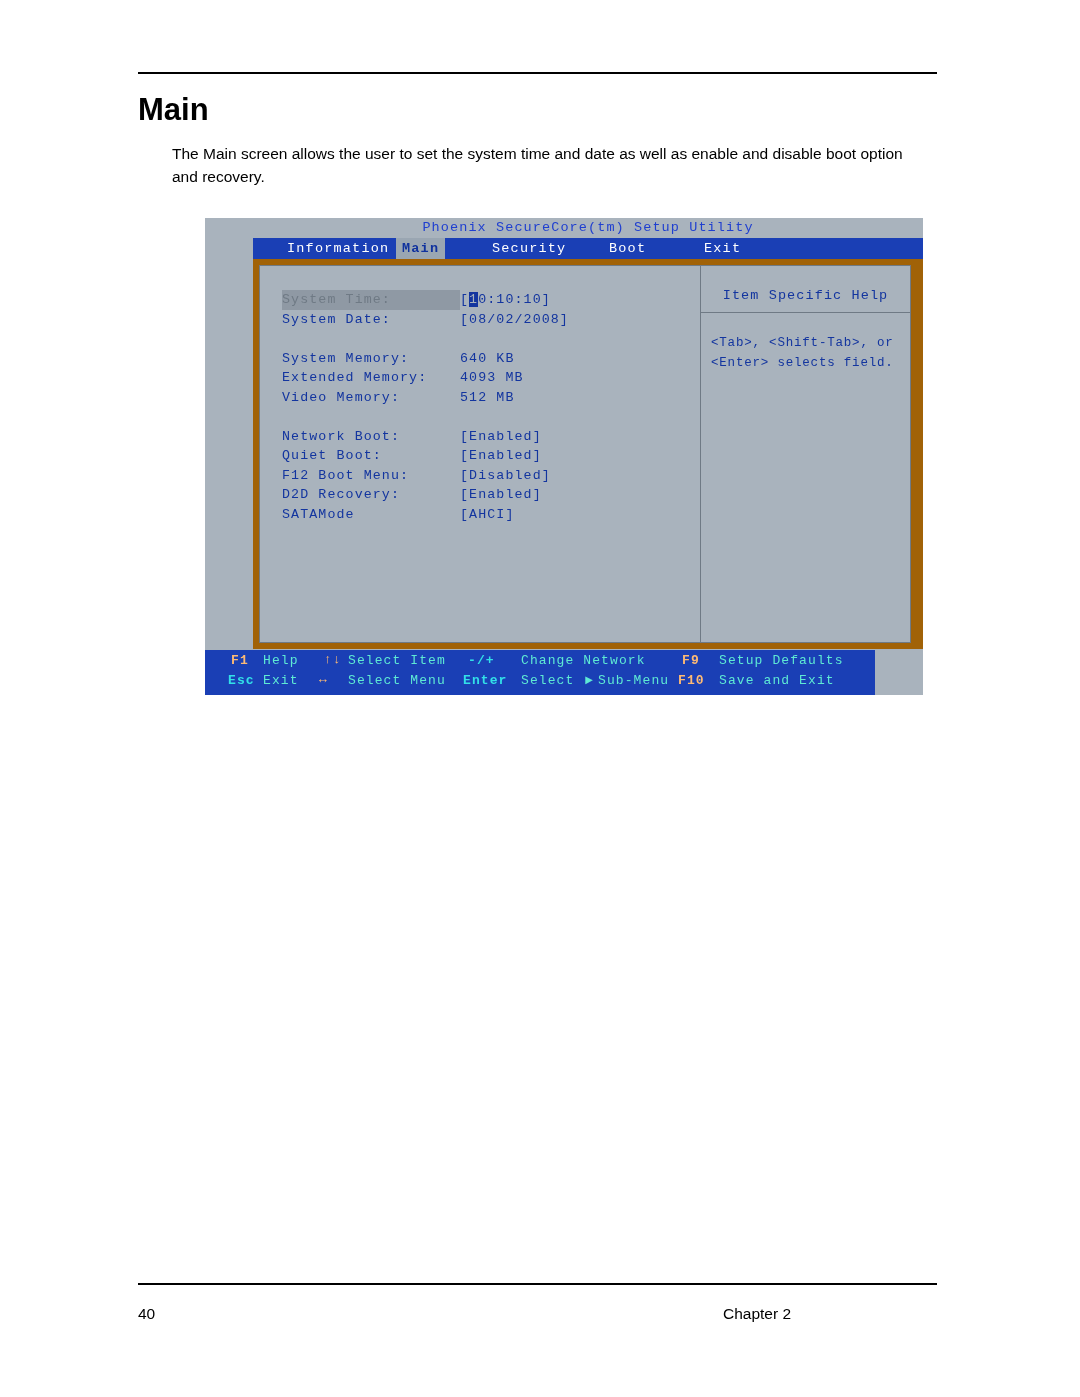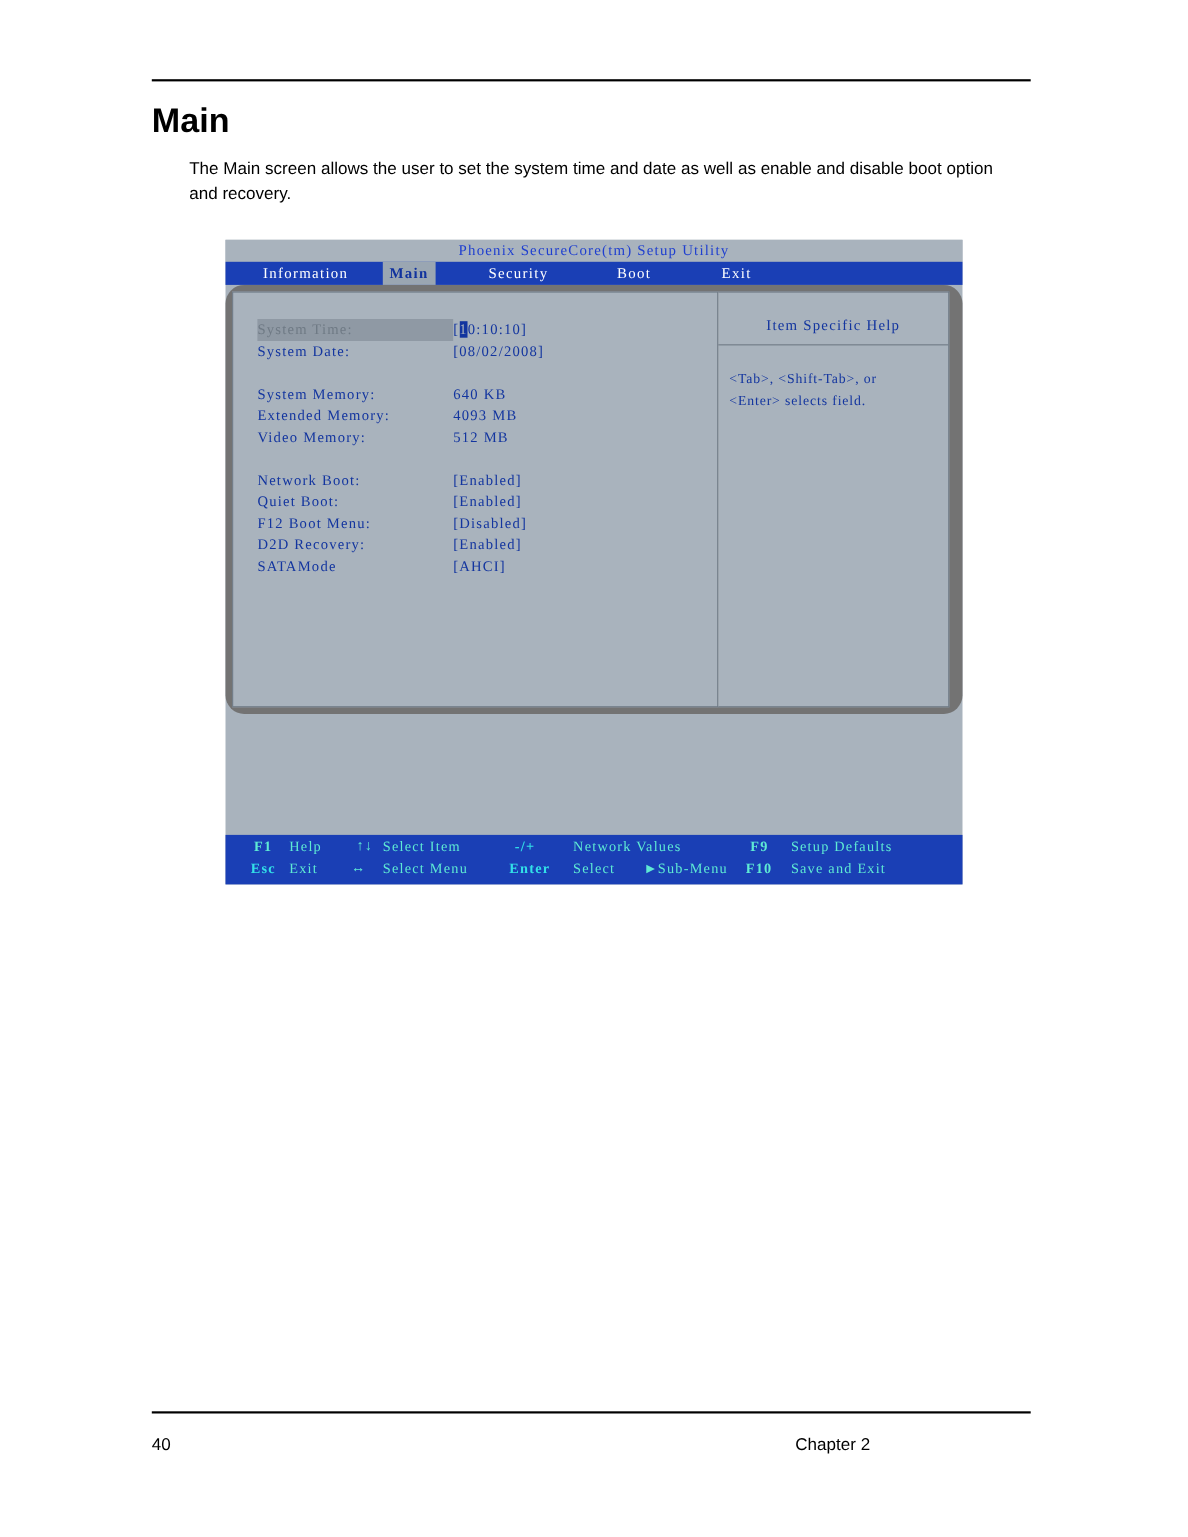--- a/index.html
+++ b/index.html
@@ -54,23 +54,24 @@
     line-height: 23px;
     color: #000000;
   }
 
   
   .bios {
     position: absolute;
     left: 205px;
     top: 218px;
     width: 670px;
-    height: 586px;
+    height: 477px;
     background: #a9b3bd;
-    font-family: Liberation Serif, serif;
+    font-family: Liberation Mono, monospace;
+    padding-left: 48px;
   }
   .bios-title {
     height: 20px;
     line-height: 20px;
     text-align: center;
     color: #1f3fd0;
     font-size: 13.5px;
     letter-spacing: 1.1px;
     background: #a9b3bd;
   }
@@ -97,24 +98,23 @@
   }
   .mi-information { left: 28px; }
   .mi-main        { left: 143px; }
   .mi-security    { left: 233px; }
   .mi-boot        { left: 350px; }
   .mi-exit        { left: 445px; }
 
   .bios-body {
     position: relative;
     height: 390px;
-    background: #737373;
+    background: #a16207;
     padding: 8px 10px 0 10px;
     box-sizing: border-box;
-    border-radius: 17px;
   }
   .panel-left {
     position: absolute;
     left: 6px;
     top: 6px;
     width: 442px;
     height: 378px;
     border: 1px solid #6f7a85;
     background: #a9b3bd;
     box-sizing: border-box;
@@ -188,21 +188,21 @@
     height: 45px;
     background: #1a3fb5;
     color: #ffffff;
     font-size: 13px;
     letter-spacing: 1.1px;
   }
   .fl {
     position: absolute;
     white-space: nowrap;
   }
-  .fl.key { color: #5eead4; font-weight: bold; }
+  .fl.key { color: #fdba74; font-weight: bold; }
   .fl.cyan { color: #32e0e8; font-weight: bold; }
   .fl.txt { color: #5eead4; }
 
   
   .note {
     position: absolute;
     left: 172px;
     top: 707px;
     font-size: 15.5px;
     color: #000000;
@@ -317,21 +317,21 @@
       </div>
 
     </div>
 
     <div class="bios-footer">
       <div class="fl key" style="left:26px;  top:3px;">F1</div>
       <div class="fl txt" style="left:58px;  top:3px;">Help</div>
       <div class="fl key" style="left:119px; top:2px;">↑↓</div>
       <div class="fl txt" style="left:143px; top:3px;">Select Item</div>
       <div class="fl cyan" style="left:263px; top:3px;">-/+</div>
-      <div class="fl txt" style="left:316px; top:3px;">Network Values</div>
+      <div class="fl txt" style="left:316px; top:3px;">Change Network</div>
       <div class="fl key" style="left:477px; top:3px;">F9</div>
       <div class="fl txt" style="left:514px; top:3px;">Setup Defaults</div>
 
       <div class="fl cyan" style="left:23px;  top:23px;">Esc</div>
       <div class="fl txt" style="left:58px;  top:23px;">Exit</div>
       <div class="fl key" style="left:114px; top:22px;">↔</div>
       <div class="fl txt" style="left:143px; top:23px;">Select Menu</div>
       <div class="fl cyan" style="left:258px; top:23px;">Enter</div>
       <div class="fl txt" style="left:316px; top:23px;">Select</div>
       <div class="fl txt" style="left:380px; top:23px;">►</div>

